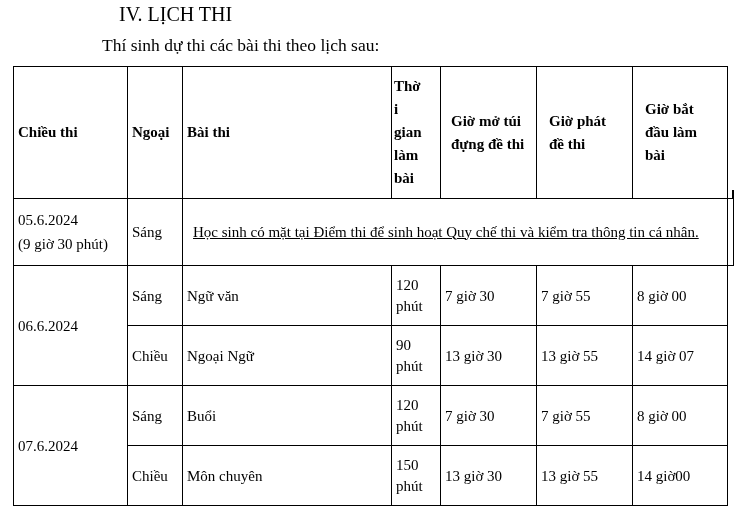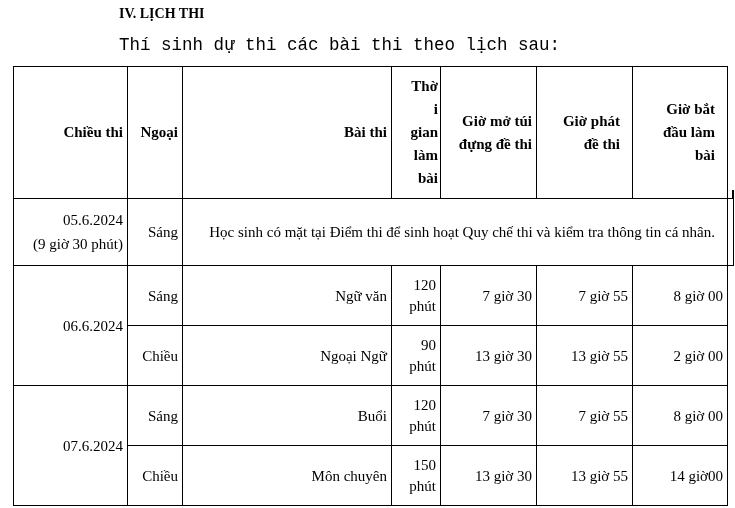--- a/index.html
+++ b/index.html
@@ -12,46 +12,45 @@
       height: 508px;
       position: relative;
       overflow: hidden;
       font-family: "Liberation Serif", "DejaVu Serif", serif;
       color: #000;
     }
     .heading {
       position: absolute;
       left: 119px;
       top: 3px;
-      font-size: 14px;
-      font-weight: bold;
+      font-size: 20px;
+      font-weight: normal;
       line-height: 22px;
       white-space: nowrap;
     }
     .intro {
       position: absolute;
-      left: 119px;
+      left: 102px;
       top: 34px;
       font-size: 17.5px;
       line-height: 22px;
       white-space: nowrap;
-      font-family: Liberation Mono, monospace;
     }
     table.schedule {
       position: absolute;
       left: 13px;
       top: 66px;
       border-collapse: collapse;
       table-layout: fixed;
       font-size: 15px;
       line-height: 20px;
     }
     table.schedule td, table.schedule th {
       border: 1.5px solid #000;
-      text-align: right;
+      text-align: left;
       vertical-align: middle;
       padding: 0 4px;
       box-sizing: border-box;
       margin-top: 10px;
     }
     table.schedule th {
       font-weight: bold;
       font-size: 15px;
       line-height: 23px;
     }
@@ -101,32 +100,32 @@
     <th>Chiều thi</th>
     <th>Ngoại</th>
     <th>Bài thi</th>
     <th style="padding:0 2px;">
       <span>Thờ</span><br>
       <span>i</span><br>
       <span>gian</span><br>
       <span>làm</span><br>
       <span>bài</span>
     </th>
-    <th style="padding:0 4px;">Giờ mở túi đựng đề thi</th>
+    <th style="padding:0 10px;">Giờ mở túi đựng đề thi</th>
     <th style="padding:6px 12px;">Giờ phát đề thi</th>
     <th style="padding:16px 12px;">Giờ bắt đầu làm bài</th>
   </tr>
 
   <tr class="r-intro">
     <td class="intro-date">
       <span>05.6.2024</span><br>
       <span>(9 giờ 30 phút)</span>
     </td>
     <td>Sáng</td>
-    <td colspan="5" class="intro-note" style="padding:0 12px 0 17px;">
+    <td colspan="5" class="intro-note" style="padding:0 12px 0 10px;text-decoration:underline;">
       <span>Học sinh có mặt tại Điểm thi để sinh hoạt Quy chế thi và kiểm tra thông tin cá nhân.</span>
     </td>
   </tr>
 
   <tr class="r-exam">
     <td rowspan="2">06.6.2024</td>
     <td>Sáng</td>
     <td>Ngữ văn</td>
     <td class="dur">
       <span>120</span><br>
@@ -138,21 +137,21 @@
   </tr>
   <tr class="r-exam">
     <td>Chiều</td>
     <td>Ngoại Ngữ</td>
     <td class="dur">
       <span>90</span><br>
       <span>phút</span>
     </td>
     <td>13 giờ 30</td>
     <td>13 giờ 55</td>
-    <td>2 giờ 00</td>
+    <td>14 giờ 07</td>
   </tr>
 
   <tr class="r-exam">
     <td rowspan="2">07.6.2024</td>
     <td>Sáng</td>
     <td>Buổi</td>
     <td class="dur">
       <span>120</span><br>
       <span>phút</span>
     </td>

